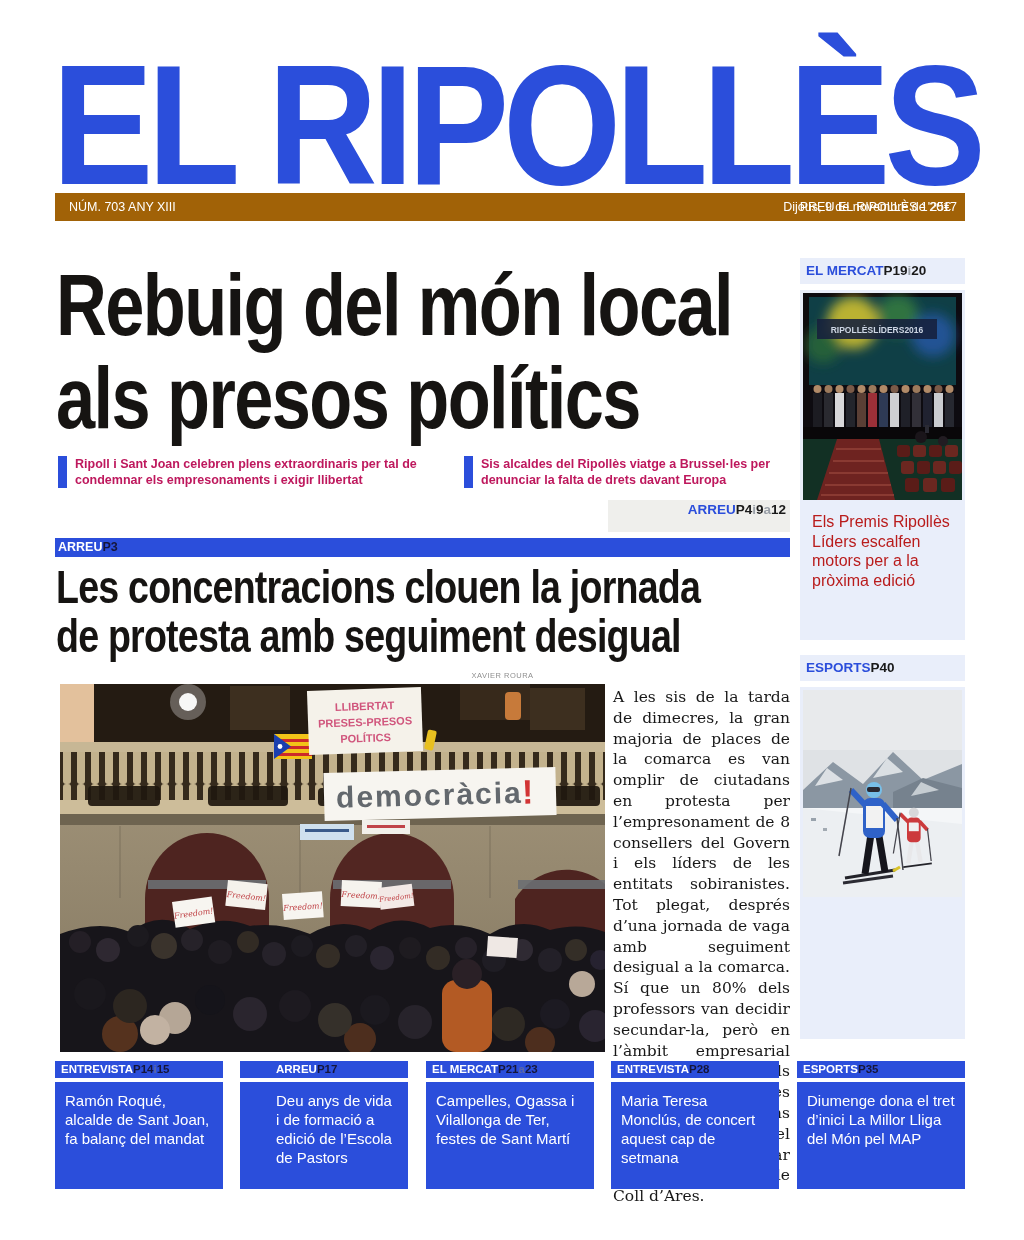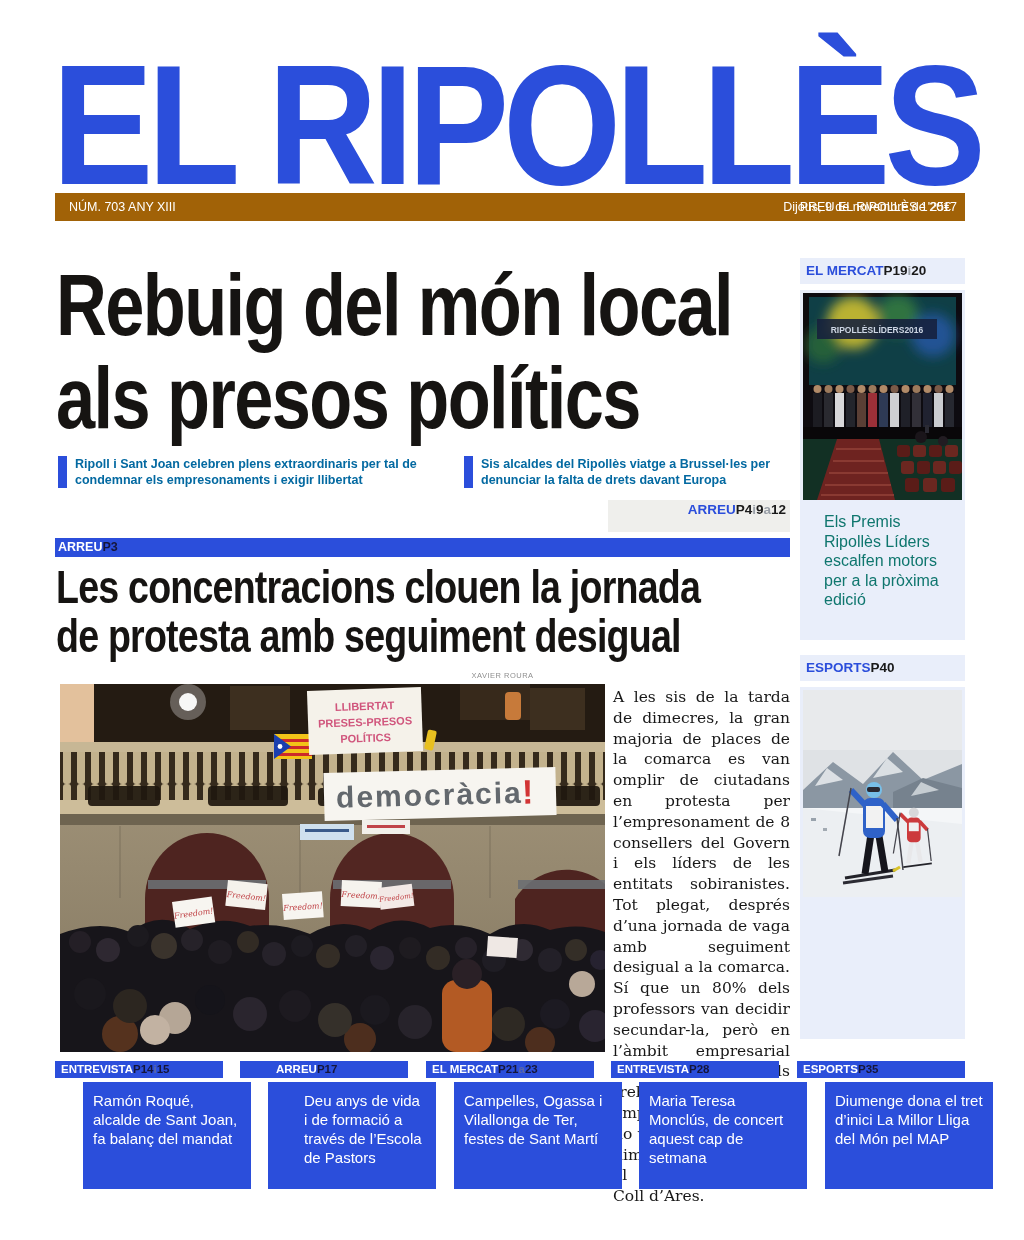--- a/index.html
+++ b/index.html
@@ -13,21 +13,21 @@
 
   .datebar{left:55px;top:193px;width:910px;height:28px;background:#a16207;color:#fff;
            display:flex;align-items:center;font-size:12.5px;font-weight:normal;}
   .datebar .dl{position:absolute;left:14px;}
   .datebar .dc{position:absolute;left:0;right:8px;text-align:right;}
   .datebar .dr{position:absolute;right:14px;}
 
   
   .h1wrap{left:56px;top:258px;width:940px;transform:scaleX(0.8);transform-origin:0 0;
           font-weight:bold;color:#161412;font-size:88px;line-height:93px;letter-spacing:-2px;white-space:nowrap;}
-  .subhead{top:456px;width:352px;font-size:12.5px;font-weight:bold;line-height:16px;color:#0369a1;
+  .subhead{top:456px;width:352px;font-size:12.5px;font-weight:bold;line-height:16px;color:#be185d;
            border-left:9px solid #2b4edb;padding-left:8px;}
   .sh1{left:58px;} .sh2{left:432px;margin-left:32px;}
   .pagetag{left:608px;top:500px;width:182px;height:32px;background:#efefec;text-align:right;
            font-size:13.5px;font-weight:bold;line-height:20px;padding-right:4px;box-sizing:border-box;}
   .tag-sec{color:#2b4edb;} .tag-num{color:#1a1a1a;} .tag-sep{color:#9aa0a8;font-weight:bold;}
 
   
   .secbar{left:55px;top:538px;width:735px;height:19px;background:#2b4edb;font-size:12.5px;
           font-weight:bold;line-height:19px;padding-left:3px;box-sizing:border-box;}
   .secbar .hdr-sec{color:#ffffff;} .secbar .hdr-num{color:#15153a;}
@@ -36,28 +36,28 @@
   .credit{left:400px;top:671px;width:205px;text-align:center;font-size:7.5px;color:#8f8f8f;letter-spacing:.5px;}
   .mainphoto{left:60px;top:684px;width:545px;height:368px;}
   .bodytext{left:613px;top:687px;width:177px;font-family:"DejaVu Serif",serif;font-size:15.5px;
             line-height:20.8px;text-align:justify;color:#181818;}
 
   
   .sidehdr{left:800px;width:165px;height:26px;background:#e9eefa;font-size:13.5px;font-weight:bold;
            line-height:26px;padding-left:6px;box-sizing:border-box;white-space:nowrap;}
   .sideblock{left:800px;width:165px;background:#e9eefa;}
   .sidephoto{position:absolute;left:3px;top:3px;width:159px;height:207px;}
-  .sidecap{position:absolute;left:16px;top:216px;padding:6px 8px;font-size:16px;line-height:19.5px;color:#0f766e;}
+  .sidecap{position:absolute;left:4px;top:216px;padding:6px 8px;font-size:16px;line-height:19.5px;color:#b91c1c;}
 
   
   .tz-bar{top:1061px;width:168px;height:17px;background:#2b4edb;font-size:11.5px;font-weight:bold;
           line-height:17px;padding-left:6px;box-sizing:border-box;white-space:nowrap;}
   .tz-bar .hdr-sec{color:#fff;} .hdr-num{color:#15153a;} .hdr-sep{color:#5c68a3;}
   .tz-box{top:1082px;width:168px;height:107px;background:#2b4edb;color:#fff;font-size:15px;
-          line-height:19px;padding:9px 10px;box-sizing:border-box;margin-left:28px;}
+          line-height:19px;padding:9px 10px;box-sizing:border-box;}
   .c1{left:55px;} .c2{left:240px;padding-left:36px;} .c3{left:426px;} .c4{left:611px;} .c5{left:797px;}
 
   svg text{font-family:"Liberation Sans",sans-serif;}
   .freedom{font-family:"DejaVu Serif",serif;font-style:italic;}
 </style>
 </head>
 <body>
 
 <div id="page">
 
@@ -369,21 +369,21 @@
   </div>
 
   <div class="abs tz-bar c1">
     <span class="hdr-sec">ENTREVISTA</span><span class="hdr-num">P14</span><span class="hdr-sep">i</span><span class="hdr-num">15</span>
   </div>
   <div class="abs tz-box c1">Ramón Roqué, alcalde de Sant Joan, fa balanç del mandat</div>
 
   <div class="abs tz-bar c2">
     <span class="hdr-sec">ARREU</span><span class="hdr-num">P17</span>
   </div>
-  <div class="abs tz-box c2">Deu anys de vida i de formació a través de l’Escola de Pastors</div>
+  <div class="abs tz-box c2">Deu anys de vida i de formació a edició de l’Escola de Pastors</div>
 
   <div class="abs tz-bar c3">
     <span class="hdr-sec">EL MERCAT</span><span class="hdr-num">P21</span><span class="hdr-sep">a</span><span class="hdr-num">23</span>
   </div>
   <div class="abs tz-box c3">Campelles, Ogassa i Vilallonga de Ter, festes de Sant Martí</div>
 
   <div class="abs tz-bar c4">
     <span class="hdr-sec">ENTREVISTA</span><span class="hdr-num">P28</span>
   </div>
   <div class="abs tz-box c4">Maria Teresa Monclús, de concert aquest cap de setmana</div>

